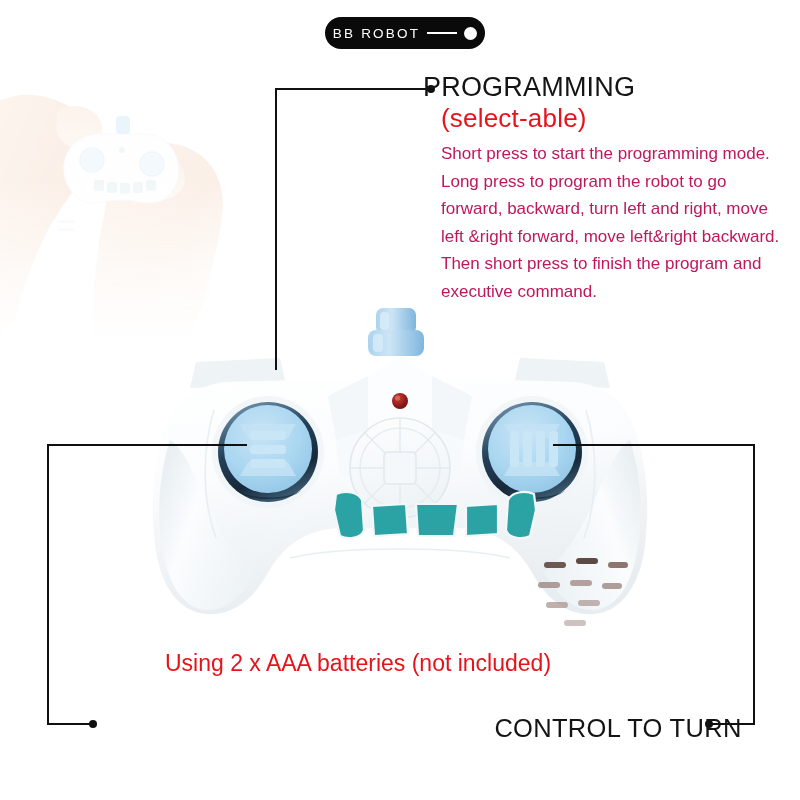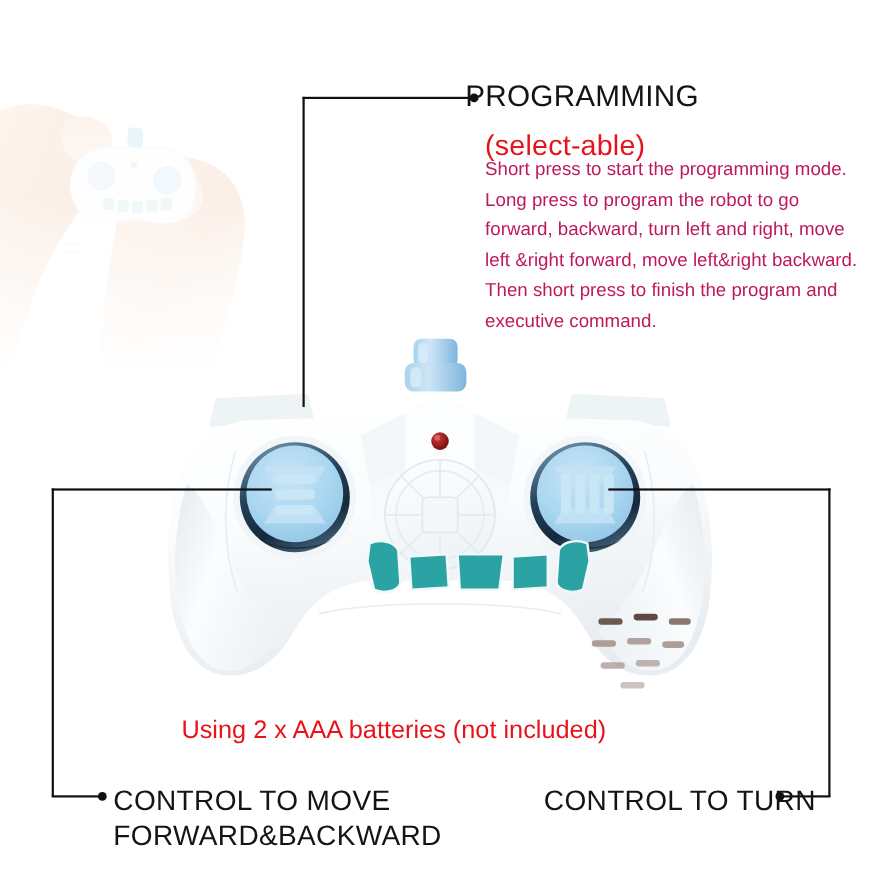--- a/index.html
+++ b/index.html
@@ -84,21 +84,21 @@
     left: 423px;
     top: 72px;
     font-size: 27px;
     color: #141414;
     letter-spacing: 0.2px;
     white-space: nowrap;
   }
   #programming-sub {
     position: absolute;
     left: 441px;
-    top: 117px;
+    top: 103px;
     font-size: 26px;
     color: #e8131a;
     letter-spacing: 0.2px;
     white-space: nowrap;
   }
   #programming-body {
     position: absolute;
     left: 441px;
     top: 140px;
     width: 346px;
@@ -144,20 +144,25 @@
     top: 300px;
     width: 520px;
     height: 360px;
   }
 </style>
 </head>
 <body>
 
 <div id="page">
 
+  <div id="brand-badge">
+    <span id="brand-text">BB ROBOT</span>
+    <span id="brand-dash"></span>
+    <span id="brand-dot"></span>
+  </div>
 
   <div id="inset-photo">
     <svg width="235" height="300" viewBox="0 0 235 300" xmlns="http://www.w3.org/2000/svg">
       <defs>
         <linearGradient id="skinA" x1="0" y1="0" x2="1" y2="1">
           <stop offset="0%" stop-color="#f7ddc8"></stop>
           <stop offset="55%" stop-color="#f2cdb2"></stop>
           <stop offset="100%" stop-color="#f8e3d2"></stop>
         </linearGradient>
         <linearGradient id="skinB" x1="0" y1="0" x2="0" y2="1">
@@ -369,24 +374,20 @@
 
   <div id="programming-title">PROGRAMMING</div>
   <div id="programming-sub">(select-able)</div>
   <div id="programming-body">Short press to start the programming mode. Long press to program the robot to go forward, backward, turn left and right, move left &amp;right forward, move left&amp;right backward. Then short press to finish the program and executive command.</div>
 
   <div class="callout-line callout-h" style="left:47px; top:444px; width:200px;"></div>
   <div class="callout-line callout-v" style="left:47px; top:444px; height:280px;"></div>
   <div class="callout-line callout-h" style="left:47px; top:723px; width:46px;"></div>
   <div class="callout-dot" style="left:89px; top:720px;"></div>
 
-  <div class="bottom-label" id="label-left">
-    <div>CONTROL TO MOVE</div>
-    <div>FORWARD&amp;BACKWARD</div>
-  </div>
 
   <div class="callout-line callout-h" style="left:553px; top:444px; width:202px;"></div>
   <div class="callout-line callout-v" style="left:753px; top:444px; height:280px;"></div>
   <div class="callout-line callout-h" style="left:712px; top:723px; width:43px;"></div>
   <div class="callout-dot" style="left:705px; top:720px;"></div>
 
   <div class="bottom-label" id="label-right">
     <div>CONTROL TO TURN</div>
   </div>
 

